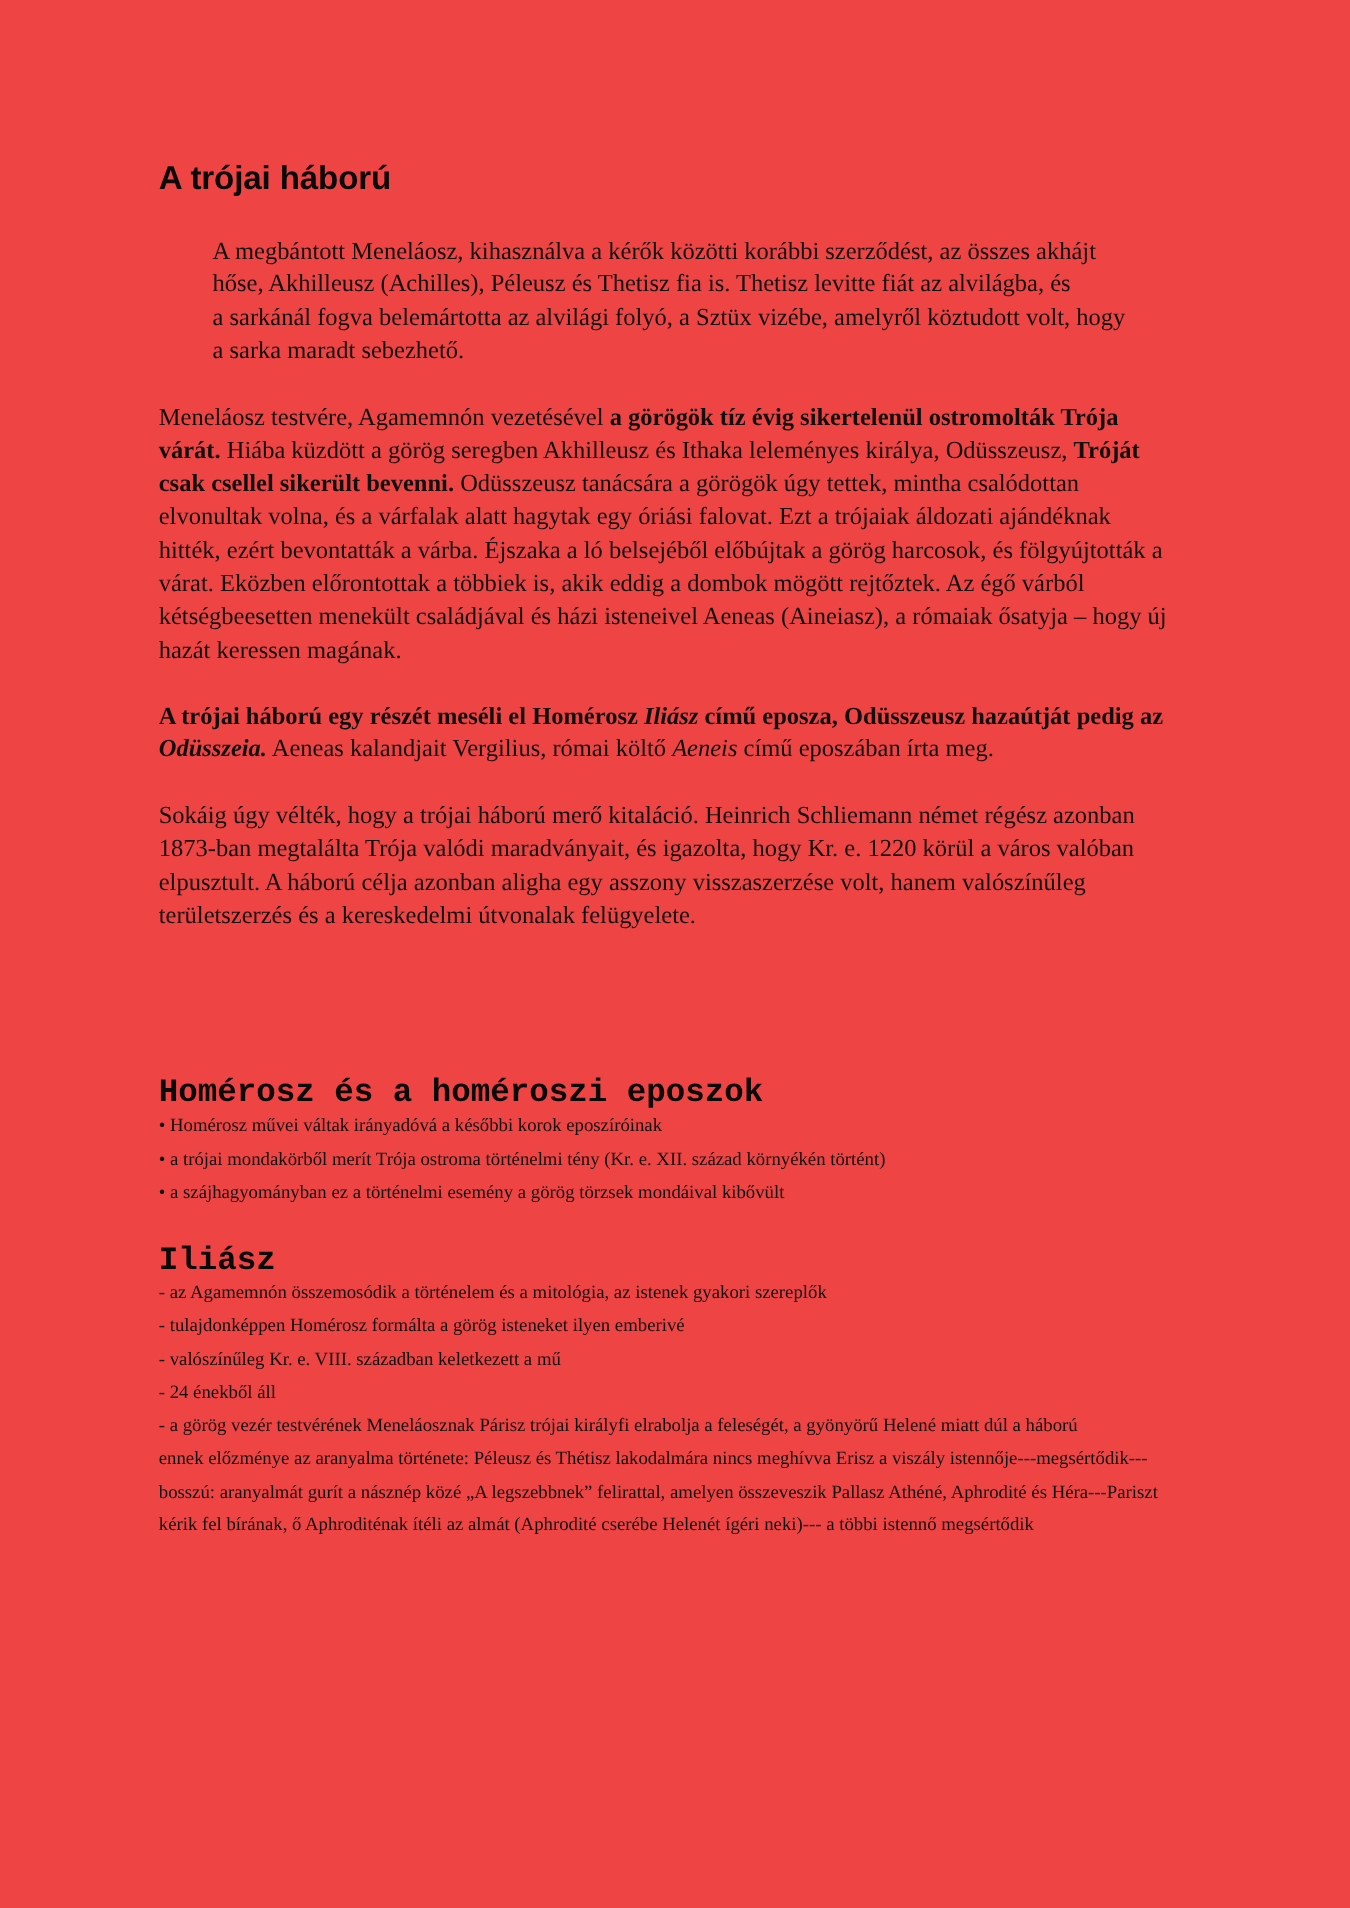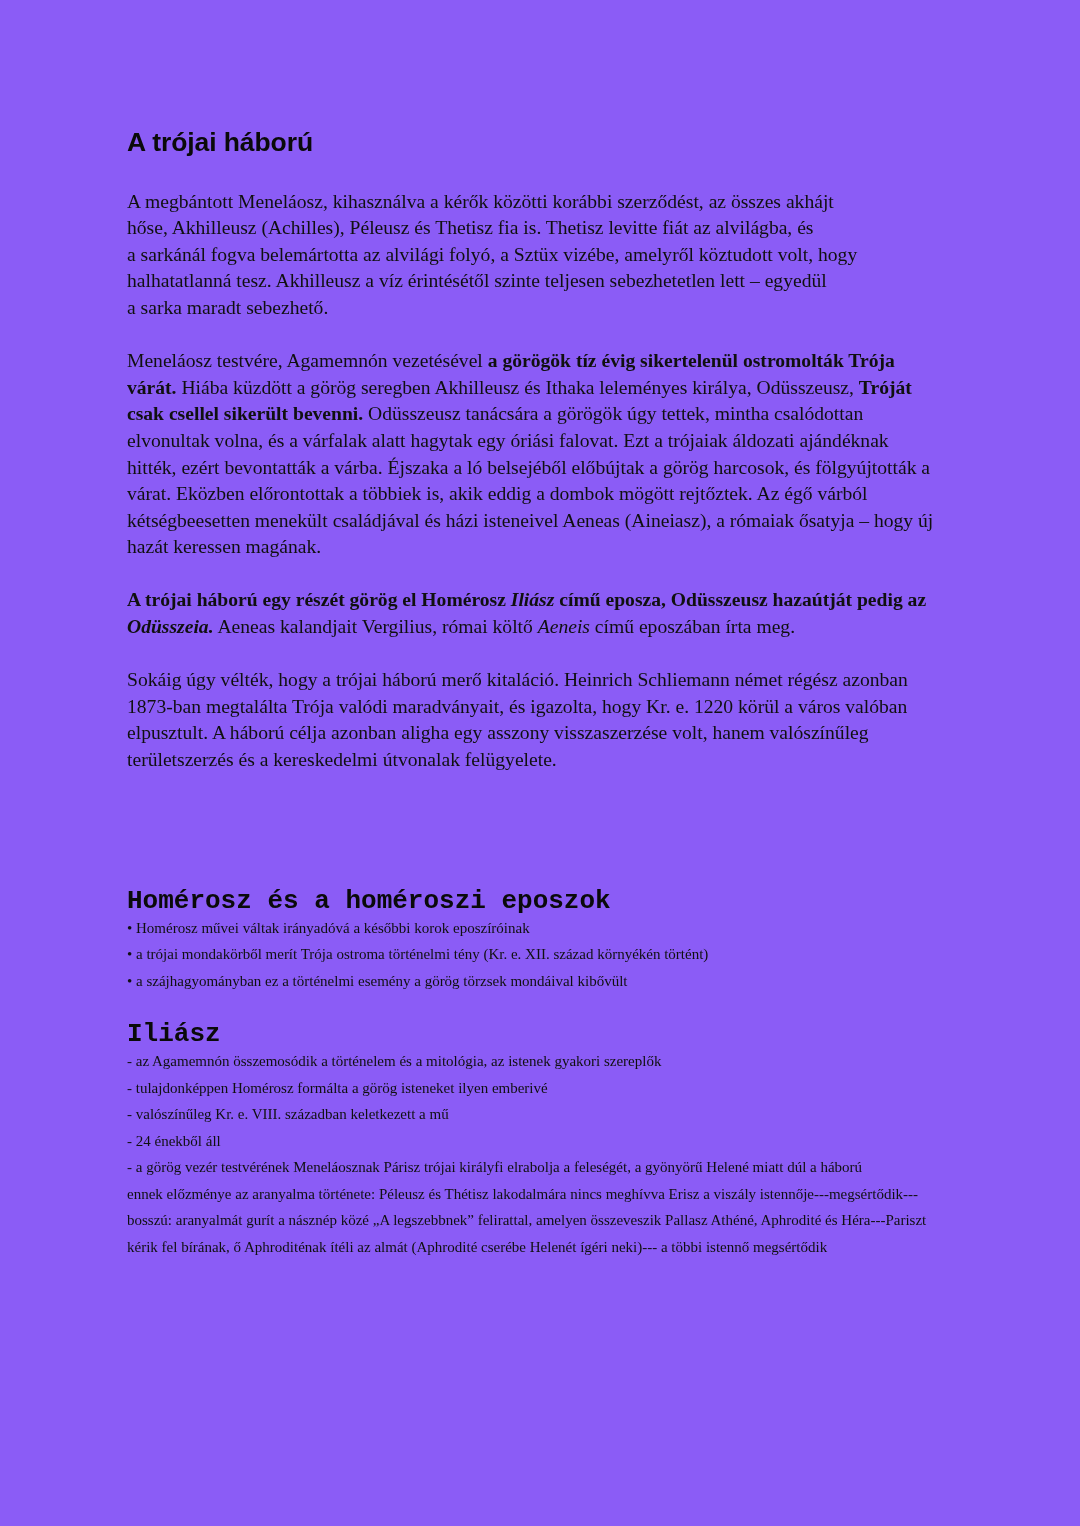--- a/index.html
+++ b/index.html
@@ -12,21 +12,21 @@
     height: 1526px;
     overflow: hidden;
     font-family: "Liberation Serif", serif;
     color: #0d0d0d;
     -webkit-font-smoothing: antialiased;
   }
   #page {
     position: relative;
     width: 1080px;
     height: 1526px;
-    background: #8b5cf6;
+    background: #ef4444;
     box-sizing: border-box;
     padding: 128px 127px 0 127px;
   }
   .doc-title {
     font-family: "Liberation Sans", sans-serif;
     font-weight: bold;
     font-size: 26.5px;
     line-height: 1.12;
     letter-spacing: -0.1px;
     margin: 0 0 31px 0;
@@ -55,40 +55,39 @@
     font-size: 26px;
     line-height: 26.6px;
     margin: 0;
     color: #0a0a0a;
   }
   .gap-big { height: 88px; }
   .gap-mid { height: 27px; }
   b { font-weight: bold; }
   i { font-style: italic; }
   .bi { font-weight: bold; font-style: italic; }
-  .line { display: block; }
+  .line { display: block; margin-left: 43px; }
 </style>
 </head>
 <body>
 
 <div id="page">
 
   <h1 class="doc-title">A trójai háború</h1>
 
   <p class="para">
     <span class="line">A megbántott Meneláosz, kihasználva a kérők közötti korábbi szerződést, az összes akhájt</span>
     <span class="line">hőse, Akhilleusz (Achilles), Péleusz és Thetisz fia is. Thetisz levitte fiát az alvilágba, és</span>
     <span class="line">a sarkánál fogva belemártotta az alvilági folyó, a Sztüx vizébe, amelyről köztudott volt, hogy</span>
-    <span class="line">halhatatlanná tesz. Akhilleusz a víz érintésétől szinte teljesen sebezhetetlen lett – egyedül</span>
     <span class="line">a sarka maradt sebezhető.</span>
   </p>
 
   <p class="para"><span>Meneláosz testvére, Agamemnón vezetésével </span><b>a görögök tíz évig sikertelenül ostromolták Trója várát.</b><span> Hiába küzdött a görög seregben Akhilleusz és Ithaka leleményes királya, Odüsszeusz, </span><b>Tróját csak csellel sikerült bevenni.</b><span> Odüsszeusz tanácsára a görögök úgy tettek, mintha csalódottan elvonultak volna, és a várfalak alatt hagytak egy óriási falovat. Ezt a trójaiak áldozati ajándéknak hitték, ezért bevontatták a várba. Éjszaka a ló belsejéből előbújtak a görög harcosok, és fölgyújtották a várat. Eközben előrontottak a többiek is, akik eddig a dombok mögött rejtőztek. Az égő várból kétségbeesetten menekült családjával és házi isteneivel Aeneas (Aineiasz), a rómaiak ősatyja – hogy új hazát keressen magának.</span></p>
 
-  <p class="para"><b>A trójai háború egy részét görög el Homérosz </b><span class="bi">Iliász</span><b> című eposza, Odüsszeusz hazaútját pedig az </b><span class="bi">Odüsszeia.</span><span> Aeneas kalandjait Vergilius, római költő </span><i>Aeneis</i><span> című eposzában írta meg.</span></p>
+  <p class="para"><b>A trójai háború egy részét meséli el Homérosz </b><span class="bi">Iliász</span><b> című eposza, Odüsszeusz hazaútját pedig az </b><span class="bi">Odüsszeia.</span><span> Aeneas kalandjait Vergilius, római költő </span><i>Aeneis</i><span> című eposzában írta meg.</span></p>
 
   <p class="para"><span>Sokáig úgy vélték, hogy a trójai háború merő kitaláció. Heinrich Schliemann német régész azonban 1873-ban megtalálta Trója valódi maradványait, és igazolta, hogy Kr. e. 1220 körül a város valóban elpusztult. A háború célja azonban aligha egy asszony visszaszerzése volt, hanem valószínűleg területszerzés és a kereskedelmi útvonalak felügyelete.</span></p>
 
   <div class="gap-big"></div>
 
   <div>
     <div class="sec-head">Homérosz és a homéroszi eposzok</div>
     <div class="block">• Homérosz művei váltak irányadóvá a későbbi korok eposzíróinak</div>
     <div class="block">• a trójai mondakörből merít Trója ostroma történelmi tény (Kr. e. XII. század környékén történt)</div>
     <div class="block">• a szájhagyományban ez a történelmi esemény a görög törzsek mondáival kibővült</div>

